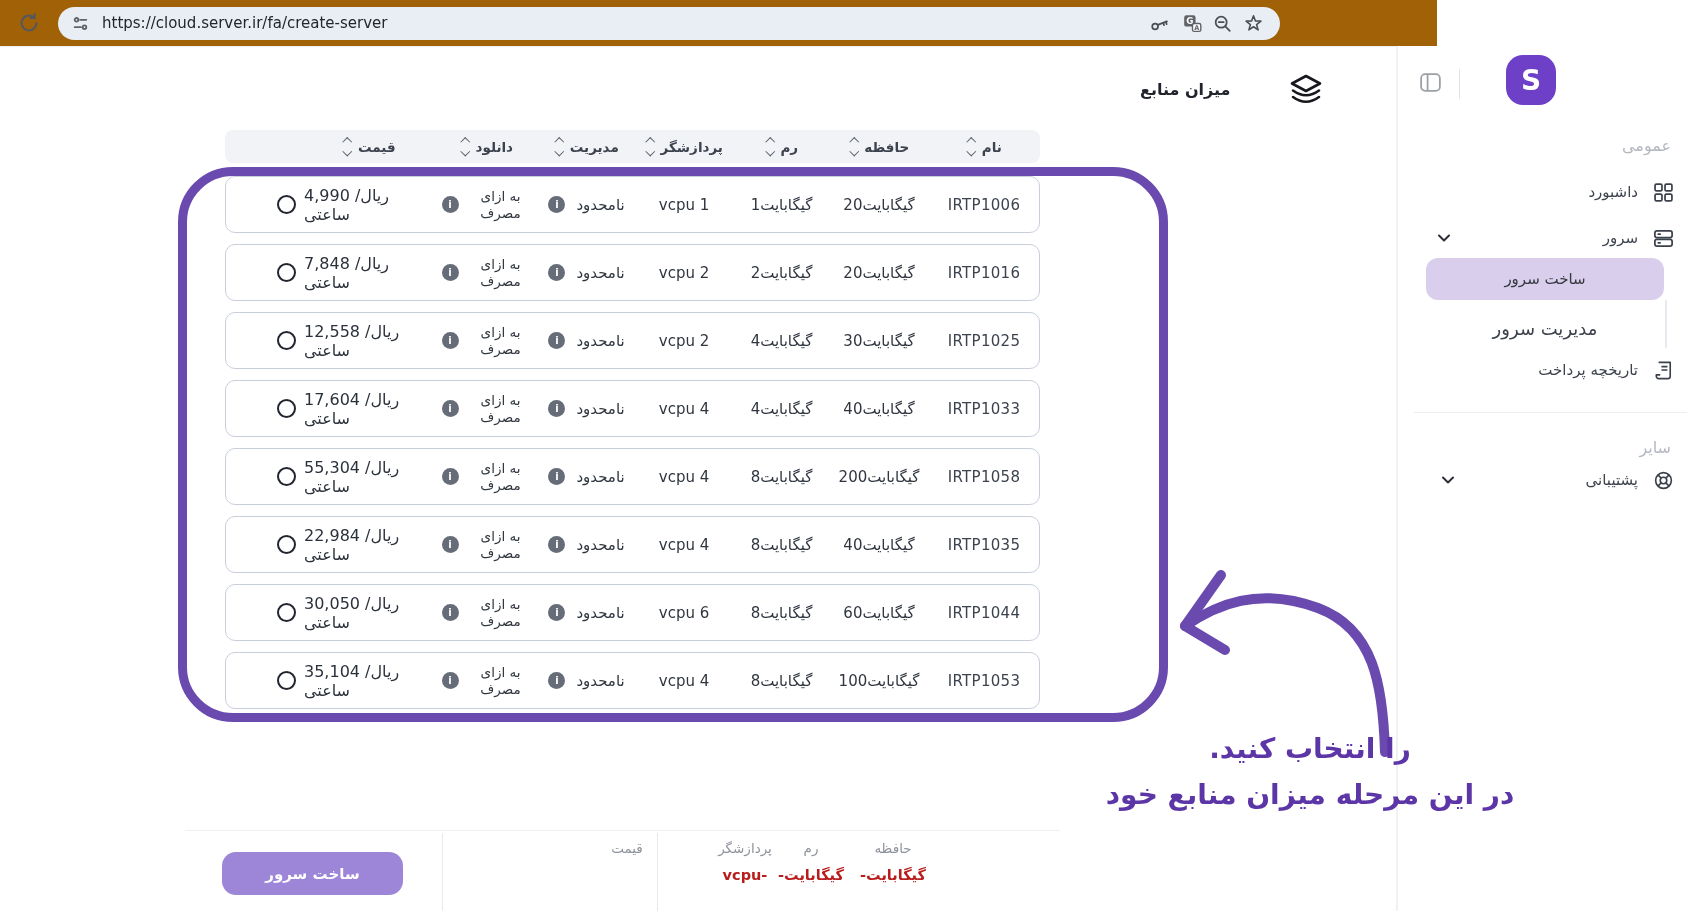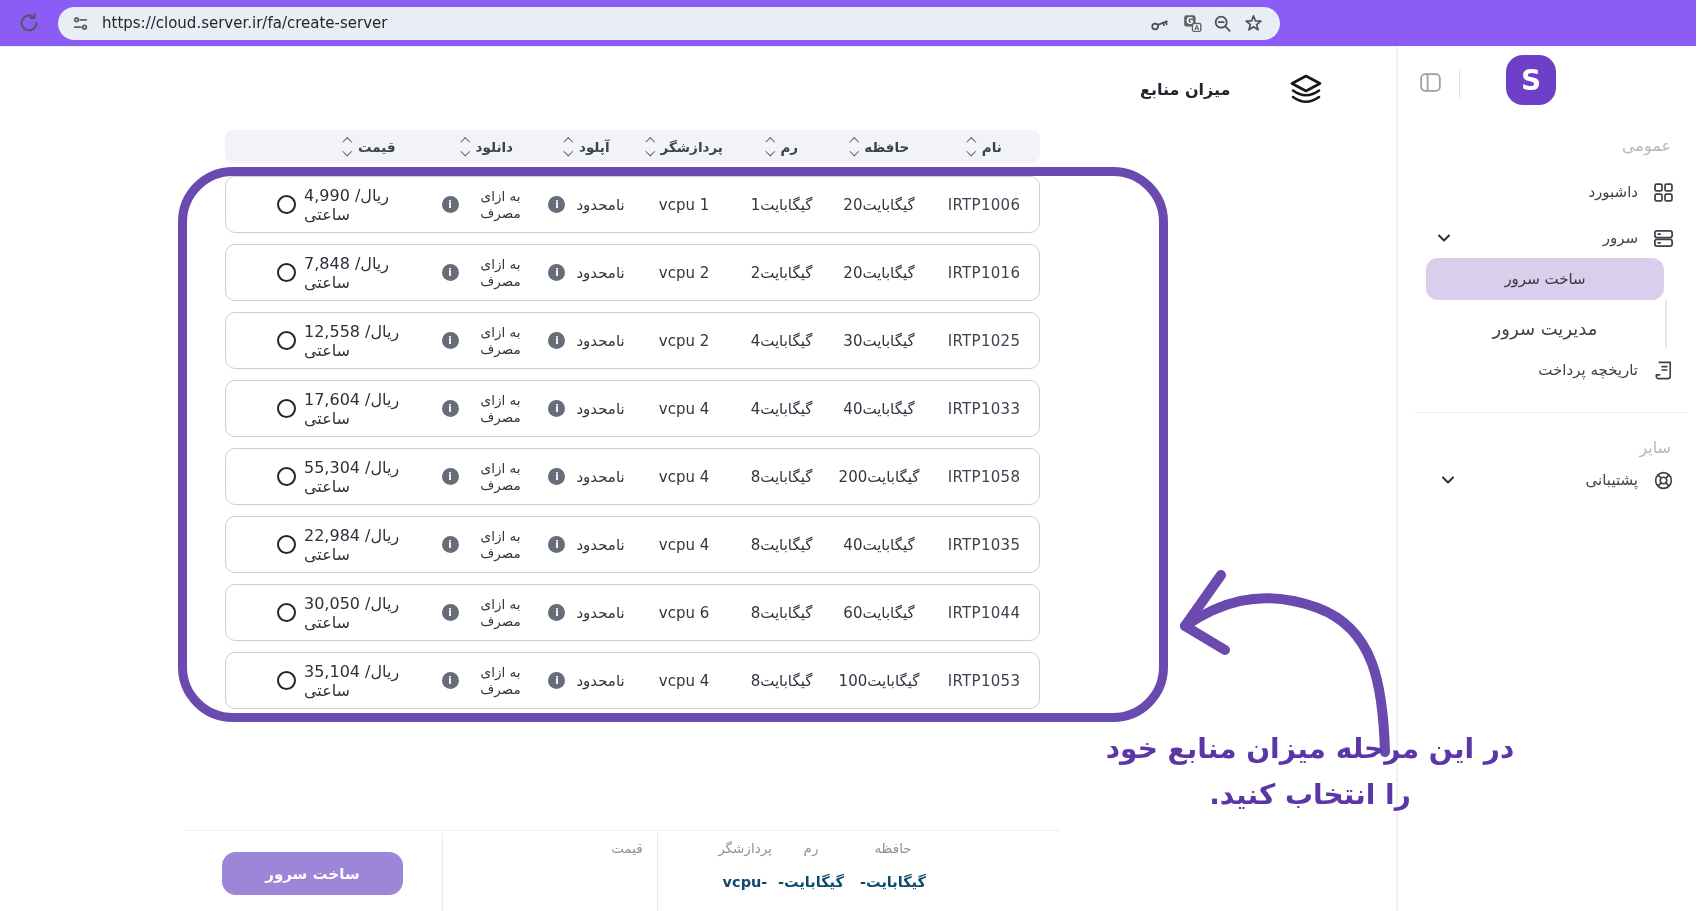--- a/index.html
+++ b/index.html
@@ -1,21 +1,21 @@
 <!DOCTYPE html>
 <html><head>
 <meta charset="utf-8">
 <style>
   html,body{margin:0;padding:0}
   body{width:1703px;height:911px;position:relative;overflow:hidden;background:#fff;
        font-family:"DejaVu Sans","Liberation Sans",sans-serif;color:#2e343d}
   svg{display:block}
 
   
-  .browser-bar{position:absolute;left:0;top:0;width:1696px;height:46px;background:#8b5cf6;border-bottom:1px solid #eceef1}
+  .browser-bar{position:absolute;left:0;top:0;width:1437px;height:46px;background:#a16207;border-bottom:1px solid #eceef1}
   .refresh-btn{position:absolute;left:17px;top:11px;width:24px;height:24px;cursor:pointer}
   .url-pill{position:absolute;left:58px;top:7px;width:1222px;height:33px;border-radius:17px;background:#e9eef5}
   .site-info{position:absolute;left:12px;top:6px;width:21px;height:21px}
   .url-text{position:absolute;left:44px;top:7px;font-size:15px;color:#23262b;direction:ltr;white-space:nowrap}
   .pill-ic{position:absolute;top:6px;width:21px;height:21px}
   .ic-key{right:110px}.ic-translate{right:77px}.ic-zoom{right:47px}.ic-star{right:16px}
 
   
   .app-divider{position:absolute;left:1396px;top:46px;width:2px;height:865px;background:#f0f1f4}
   .sidebar{position:absolute;left:1398px;top:46px;width:305px;height:865px;background:#fff}
@@ -73,21 +73,21 @@
   .arrow-svg{position:absolute;left:1128px;top:555px;pointer-events:none}
   .annot{position:absolute;left:1095px;top:726px;width:430px;direction:rtl;text-align:center;
          font-size:28px;font-weight:bold;color:#5c35a6;line-height:46px}
 
   
   .footer-line{position:absolute;left:185px;top:830px;width:875px;height:1px;background:#eef0f3}
   .fdiv{position:absolute;top:833px;width:1px;height:78px;background:#e7e9ee}
   .fdiv1{left:442px}.fdiv2{left:657px}
   .ffield{position:absolute;width:110px;text-align:center}
   .ffield .flabel{font-size:13.5px;color:#8d929b;direction:rtl}
-  .ffield .fvalue{margin-top:18px;font-size:14.5px;font-weight:bold;color:#0c4a6e;direction:ltr;min-height:17px}
+  .ffield .fvalue{margin-top:11px;font-size:14.5px;font-weight:bold;color:#b91c1c;direction:ltr;min-height:17px}
   .ff-storage{left:838px;top:840px}.ff-ram{left:756px;top:840px}.ff-cpu{left:690px;top:840px}.ff-price{left:572px;top:840px}
   .create-btn{position:absolute;left:222px;top:852px;width:181px;height:43px;border-radius:14px;border:none;
               background:#9d85d8;color:#fff;font-size:15px;font-weight:bold;cursor:pointer;
               display:flex;align-items:center;justify-content:center;font-family:inherit}
 </style>
 </head>
 <body>
 
 <div class="browser-bar">
   <span class="refresh-btn">
@@ -251,21 +251,21 @@
       </span>
   </div>
   <div class="th">
     <span>پردازشگر</span>
     <span class="sort">
         <b class="up"></b>
         <b class="dn"></b>
       </span>
   </div>
   <div class="th">
-    <span>آپلود</span>
+    <span>مدیریت</span>
     <span class="sort">
         <b class="up"></b>
         <b class="dn"></b>
       </span>
   </div>
   <div class="th">
     <span>دانلود</span>
     <span class="sort">
         <b class="up"></b>
         <b class="dn"></b>
@@ -434,22 +434,22 @@
     </div>
   </div>
 </div>
 
 <div class="select-rect"></div>
 <svg class="arrow-svg" width="275" height="210" viewBox="0 0 275 210">
   <path d="M257 197 C255 130 246 74 190 53 C130 31 88 50 57 71" fill="none" stroke="#6a4aae" stroke-width="10" stroke-linecap="round" stroke-linejoin="round"></path>
   <path d="M93 20 57 71 97 95" fill="none" stroke="#6a4aae" stroke-width="10" stroke-linecap="round" stroke-linejoin="round"></path>
 </svg>
 <div class="annot">
+  <div>را انتخاب کنید.</div>
   <div>در این مرحله میزان منابع خود</div>
-  <div>را انتخاب کنید.</div>
 </div>
 
 <div class="footer-line"></div>
 <div class="fdiv fdiv1"></div>
 <div class="fdiv fdiv2"></div>
 
 <div class="ffield ff-storage">
   <div class="flabel">حافظه</div>
   <div class="fvalue">-گیگابایت</div>
 </div>

